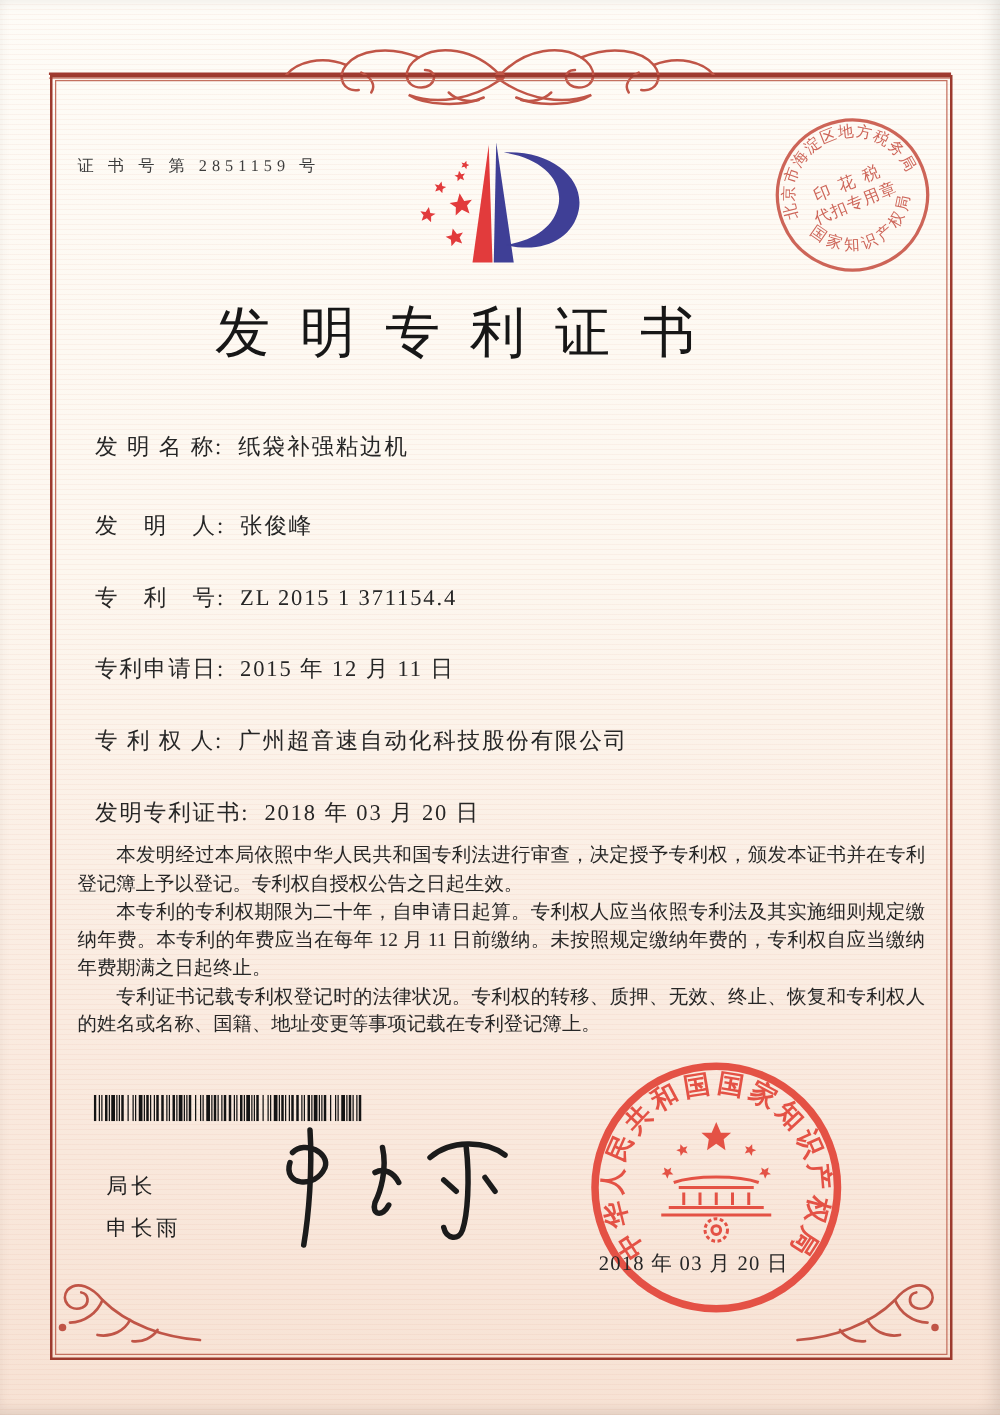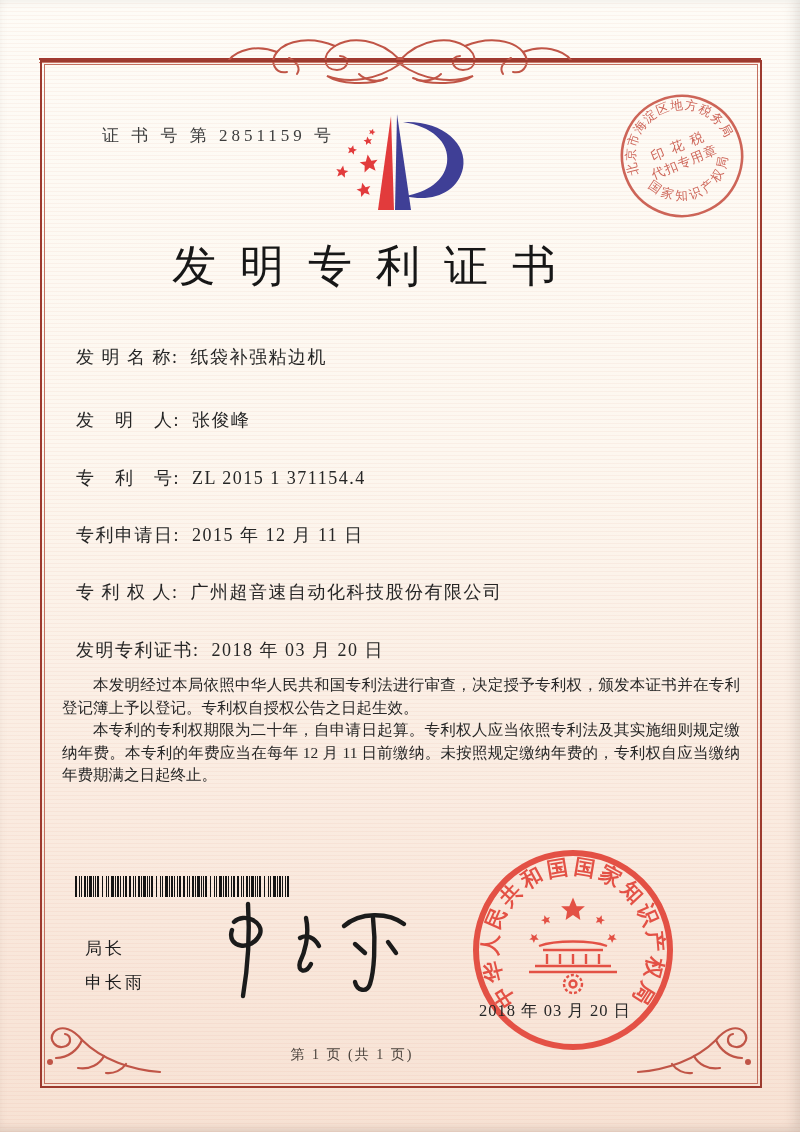--- a/index.html
+++ b/index.html
@@ -11,21 +11,21 @@
       linear-gradient(180deg,#fefcf7 0%,#fdf7ef 40%,#faebe0 72%,#f7e2d4 100%);
     box-shadow:inset -7px 0 12px rgba(0,0,0,0.07), inset 0 -5px 10px rgba(0,0,0,0.05);
   }
   .abs{position:absolute;}
   
   .frame{left:40px;top:60px;width:718px;height:1024px;border:2px solid #9c3a2e;}
   .frame::before{content:"";position:absolute;inset:2px;border:1px solid #c4705f;}
   .top-orn{left:39px;top:34px;}
   .corner-orn{pointer-events:none;}
   
-  .cert-no{left:62px;top:124px;font-size:17px;letter-spacing:4px;color:#3d3d3d;white-space:nowrap;margin-left:40px;}
+  .cert-no{left:62px;top:124px;font-size:13px;letter-spacing:4px;color:#3d3d3d;white-space:nowrap;}
   .logo{left:325px;top:98px;}
   .title{left:0;top:237px;width:728px;text-align:center;font-size:44px;font-weight:400;
          letter-spacing:24px;text-indent:24px;color:#171717;margin:0;white-space:nowrap;}
   .field{left:76px;font-size:18px;color:#262626;letter-spacing:1.5px;white-space:nowrap;}
   .field .val{margin-left:12px;}
   .field:nth-of-type(1){top:345px;}
   .field:nth-of-type(2){top:408px;}
   .field:nth-of-type(3){top:466px;}
   .field:nth-of-type(4){top:523px;}
   .field:nth-of-type(5){top:580px;text-align:right;}
@@ -141,20 +141,21 @@
       <span class="lbl">专 利 权 人:</span><span class="val">广州超音速自动化科技股份有限公司</span>
     </div>
     <div class="abs field">
       <span class="lbl">发明专利证书:</span><span class="val">2018 年 03 月 20 日</span>
     </div>
   </div>
 
   <div class="abs paras">
     <p>本发明经过本局依照中华人民共和国专利法进行审查，决定授予专利权，颁发本证书并在专利登记簿上予以登记。专利权自授权公告之日起生效。</p>
     <p>本专利的专利权期限为二十年，自申请日起算。专利权人应当依照专利法及其实施细则规定缴纳年费。本专利的年费应当在每年 12 月 11 日前缴纳。未按照规定缴纳年费的，专利权自应当缴纳年费期满之日起终止。</p>
+    <p>专利证书记载专利权登记时的法律状况。专利权的转移、质押、无效、终止、恢复和专利权人的姓名或名称、国籍、地址变更等事项记载在专利登记簿上。</p>
   </div>
 
   <svg class="abs barcode" viewBox="0 0 218 21" preserveAspectRatio="none">
     <g>
         <rect x="0" y="0" width="2" height="21"></rect>
         <rect x="4" y="0" width="1" height="21"></rect>
         <rect x="6" y="0" width="1" height="21"></rect>
         <rect x="9" y="0" width="2" height="21"></rect>
         <rect x="12" y="0" width="1" height="21"></rect>
         <rect x="14" y="0" width="3" height="21"></rect>
@@ -265,15 +266,14 @@
           <path d="M -38,12 L 38,12"></path>
           <path d="M -44,18 L 44,18"></path>
           <circle cx="0" cy="30" r="9" stroke-dasharray="3 2"></circle>
           <circle cx="0" cy="30" r="3.5"></circle>
         </g>
       </g>
     </g>
   </svg>
   <div class="abs seal-date">2018 年 03 月 20 日</div>
 
-  <div class="abs footer">第 1 页 (共 1 页)</div>
 
 </div>
 
 </body></html>

